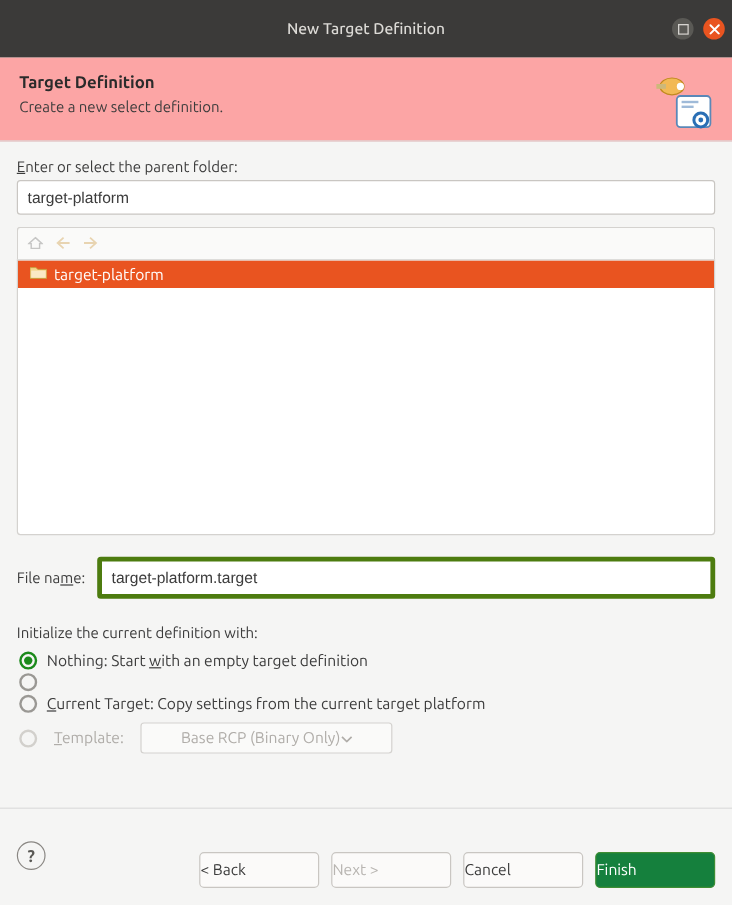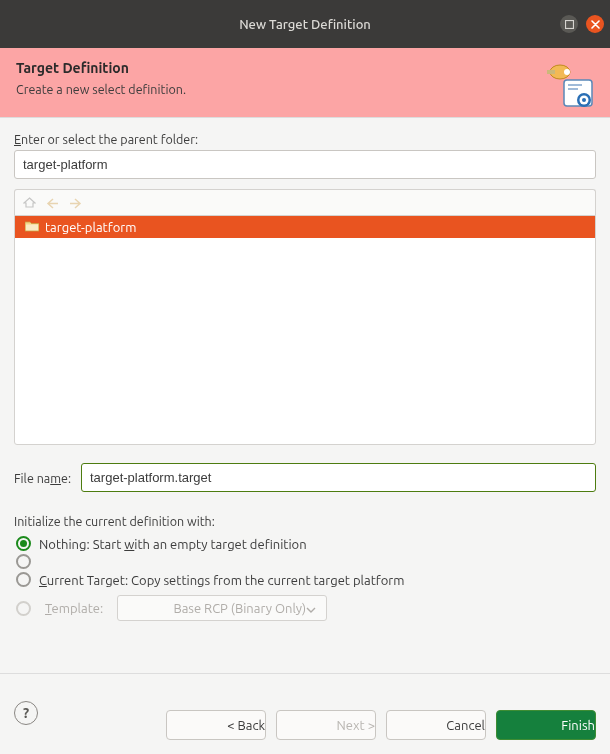--- a/index.html
+++ b/index.html
@@ -89,21 +89,21 @@
     .text-input {
       width: 100%;
       padding: 6px 8px;
       border: 1px solid #c9c6c2;
       border-radius: 3px;
       font-size: 13px;
       background: #fff;
       color: #3c3c3c;
     }
     .text-input.focused {
-      border: 1px solid #4d7c0f;
+      border: 4px solid #4d7c0f;
       outline: none;
     }
     .tree-toolbar {
       margin-top: 10px;
       padding: 6px 8px 4px 8px;
       display: flex;
       gap: 10px;
       align-items: center;
       border: 1px solid #d4d2cf;
       border-bottom: none;
@@ -181,21 +181,21 @@
     }
     .template-row {
       display: flex;
       align-items: center;
       gap: 14px;
       margin-top: 8px;
     }
     .template-select {
       display: flex;
       align-items: center;
-      justify-content: flex-end;
+      justify-content: center;
       border: 1px solid #d4d2cf;
       border-radius: 3px;
       padding: 5px 10px;
       background: #fafaf9;
       color: #b0ada9;
       width: 210px;
       font-size: 13px;
     }
     .footer {
       border-top: 1px solid #ddd;
@@ -214,21 +214,21 @@
       align-items: center;
       justify-content: center;
       color: #5a5955;
       font-size: 14px;
       font-weight: bold;
     }
     .spacer { flex: 1; }
     .btn {
       padding: 7px 0;
       min-width: 100px;
-      text-align: right;
+      text-align: left;
       border: 1px solid #c9c6c2;
       border-radius: 4px;
       background: #fbfaf9;
       font-size: 13px;
       color: #3c3c3c;
       margin-top: 24px;
     }
     .btn.disabled {
       color: #b8b5b1;
     }

